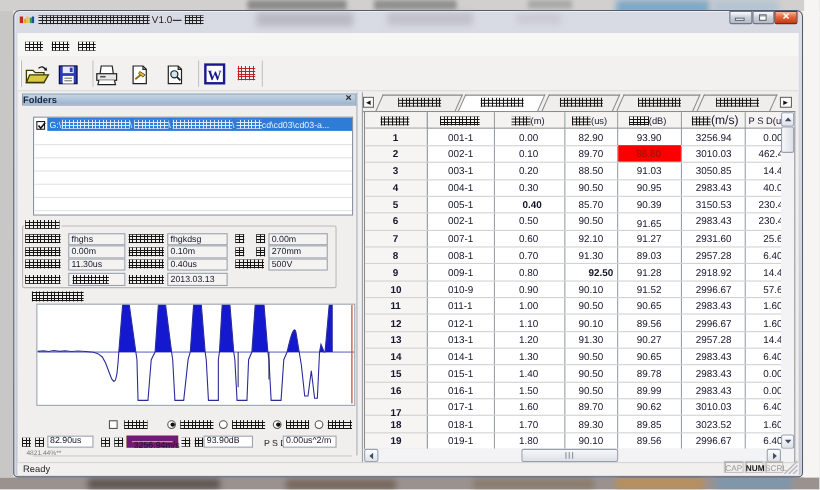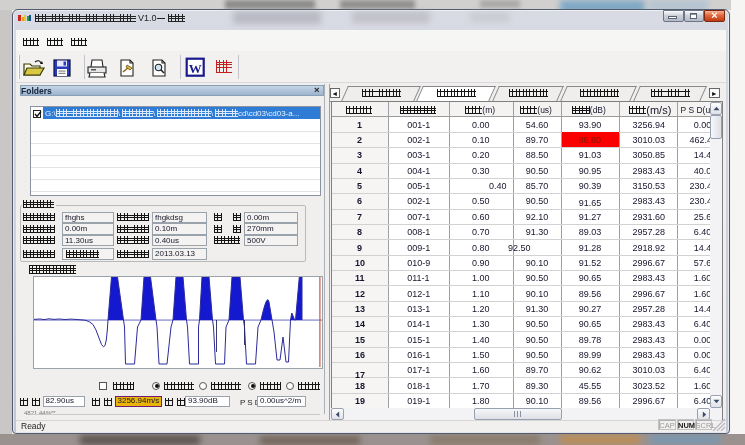--- a/index.html
+++ b/index.html
@@ -178,21 +178,21 @@
 <div class="a" style="left:248px;top:381.5px;width:8px;height:8px;background:#fff;border:1px solid #555;border-radius:50%"></div>
 <div class="a" style="left:250.5px;top:384.0px;width:4px;height:4px;background:#111;border-radius:50%"></div>
 <div class="z" style="left:259.5px;top:382px;width:21px;height:8px;--zc:#151515;opacity:1.0"></div>
 <div class="a" style="left:286px;top:381.5px;width:8px;height:8px;background:#fff;border:1px solid #555;border-radius:50%"></div>
 <div class="z" style="left:297.5px;top:382px;width:22px;height:8px;--zc:#151515;opacity:1.0"></div>
 <div class="z" style="left:20px;top:398px;width:8px;height:8px;--zc:#151515;opacity:1.0"></div>
 <div class="z" style="left:32px;top:398px;width:8px;height:8px;--zc:#151515;opacity:1.0"></div>
 <div class="a" style="left:42.5px;top:396px;width:42px;height:10.5px;background:#fff;border:1px solid #9aa2ac;color:#17172b;font-size:8px;line-height:8.5px;padding-left:2px;white-space:nowrap">82.90us</div>
 <div class="z" style="left:92px;top:398px;width:8px;height:8px;--zc:#151515;opacity:1.0"></div>
 <div class="z" style="left:104px;top:398px;width:8px;height:8px;--zc:#151515;opacity:1.0"></div>
-<div class="a" style="left:114.5px;top:396px;width:47px;height:10.5px;background:#eab308;border:1px solid #701a75;color:#17172b;font-size:8px;line-height:8.5px;padding-left:2px;white-space:nowrap">3256.94m/s</div>
+<div class="a" style="left:114.5px;top:396px;width:47px;height:10.5px;background:#eab308;border:5px solid #701a75;color:#17172b;font-size:8px;line-height:8.5px;padding-left:2px;white-space:nowrap">3256.94m/s</div>
 <div class="z" style="left:165px;top:398px;width:8px;height:8px;--zc:#151515;opacity:1.0"></div>
 <div class="z" style="left:177px;top:398px;width:8px;height:8px;--zc:#151515;opacity:1.0"></div>
 <div class="a" style="left:185px;top:396px;width:45px;height:10.5px;background:#fff;border:1px solid #9aa2ac;color:#17172b;font-size:8px;line-height:8.5px;padding-left:2px;white-space:nowrap">93.90dB</div>
 <div class="t" style="left:240px;top:397.5px;font-size:8px;color:#222;letter-spacing:2px">PSD</div>
 <div class="a" style="left:257px;top:396px;width:49px;height:10.5px;background:#fff;border:1px solid #9aa2ac;color:#17172b;font-size:8px;line-height:8.5px;padding-left:2px;white-space:nowrap">0.00us^2/m</div>
 <div class="t" style="left:24px;top:408px;font-size:6px;color:#777">4821.44%**</div>
 <div class="a" style="left:30px;top:413.5px;width:290px;height:1px;background:#c9c9c9"></div>
 <div class="a" style="left:323.5px;top:84px;width:1px;height:330px;background:#aab0b8"></div>
 <div class="a" style="left:328.5px;top:84px;width:1px;height:336px;background:#9aa0a8"></div>
 <div class="a" style="left:329.5px;top:84px;width:393px;height:17px;background:#f0efee"></div>
@@ -228,21 +228,21 @@
 <div class="a" style="left:512.5px;top:102px;width:1px;height:306px;background:#9aa0a6"></div>
 <div class="a" style="left:560.5px;top:102px;width:1px;height:306px;background:#9aa0a6"></div>
 <div class="a" style="left:618.5px;top:102px;width:1px;height:306px;background:#9aa0a6"></div>
 <div class="a" style="left:676.5px;top:102px;width:1px;height:306px;background:#9aa0a6"></div>
 <div class="a" style="left:331.5px;top:116.5px;width:56.0px;height:291px;background:#f6f5f4"></div>
 <div class="a" style="left:387.5px;top:102px;width:1px;height:306px;background:#9aa0a6"></div>
 <div class="a" style="left:331.5px;top:131.8px;width:390px;height:1px;background:#d2d2d2"></div>
 <div class="t" style="left:357.1px;top:119.7px;color:#15152c;font-weight:bold">1</div>
 <div class="t" style="left:407.2px;top:119.7px;color:#15152c;font-weight:normal">001-1</div>
 <div class="t" style="left:471.9px;top:119.7px;color:#15152c;font-weight:normal">0.00</div>
-<div class="t" style="left:525.8px;top:119.7px;color:#15152c;font-weight:normal">54.60</div>
+<div class="t" style="left:525.8px;top:119.7px;color:#15152c;font-weight:normal">82.90</div>
 <div class="t" style="left:578.8px;top:119.7px;color:#15152c;font-weight:normal">93.90</div>
 <div class="t" style="left:632.5px;top:119.7px;color:#15152c;font-weight:normal">3256.94</div>
 <div class="t" style="left:693.8px;top:119.7px;color:#15152c;font-weight:normal">0.00</div>
 <div class="a" style="left:331.5px;top:147.2px;width:390px;height:1px;background:#d2d2d2"></div>
 <div class="t" style="left:357.1px;top:135.0px;color:#15152c;font-weight:bold">2</div>
 <div class="t" style="left:407.2px;top:135.0px;color:#15152c;font-weight:normal">002-1</div>
 <div class="t" style="left:471.9px;top:135.0px;color:#15152c;font-weight:normal">0.10</div>
 <div class="t" style="left:525.8px;top:135.0px;color:#15152c;font-weight:normal">89.70</div>
 <div class="a" style="left:561.5px;top:132.3px;width:57.0px;height:14.8px;background:#fb0000"></div>
 <div class="t" style="left:578.5px;top:135.0px;width:40px;color:#8b1500">86.80</div>
@@ -260,21 +260,21 @@
 <div class="t" style="left:357.1px;top:165.8px;color:#15152c;font-weight:bold">4</div>
 <div class="t" style="left:407.2px;top:165.8px;color:#15152c;font-weight:normal">004-1</div>
 <div class="t" style="left:471.9px;top:165.8px;color:#15152c;font-weight:normal">0.30</div>
 <div class="t" style="left:525.8px;top:165.8px;color:#15152c;font-weight:normal">90.50</div>
 <div class="t" style="left:578.8px;top:165.8px;color:#15152c;font-weight:normal">90.95</div>
 <div class="t" style="left:632.5px;top:165.8px;color:#15152c;font-weight:normal">2983.43</div>
 <div class="t" style="left:693.8px;top:165.8px;color:#15152c;font-weight:normal">40.0</div>
 <div class="a" style="left:331.5px;top:193.2px;width:390px;height:1px;background:#d2d2d2"></div>
 <div class="t" style="left:357.1px;top:181.1px;color:#15152c;font-weight:bold">5</div>
 <div class="t" style="left:407.2px;top:181.1px;color:#15152c;font-weight:normal">005-1</div>
-<div class="t" style="left:489px;top:181.1px;color:#15152c;font-weight:normal">0.40</div>
+<div class="t" style="left:475px;top:181.1px;color:#15152c;font-weight:bold">0.40</div>
 <div class="t" style="left:525.8px;top:181.1px;color:#15152c;font-weight:normal">85.70</div>
 <div class="t" style="left:578.8px;top:181.1px;color:#15152c;font-weight:normal">90.39</div>
 <div class="t" style="left:632.5px;top:181.1px;color:#15152c;font-weight:normal">3150.53</div>
 <div class="t" style="left:689.5px;top:181.1px;color:#15152c;font-weight:normal">230.4</div>
 <div class="a" style="left:331.5px;top:208.6px;width:390px;height:1px;background:#d2d2d2"></div>
 <div class="t" style="left:357.1px;top:196.4px;color:#15152c;font-weight:bold">6</div>
 <div class="t" style="left:407.2px;top:196.4px;color:#15152c;font-weight:normal">002-1</div>
 <div class="t" style="left:471.9px;top:196.4px;color:#15152c;font-weight:normal">0.50</div>
 <div class="t" style="left:525.8px;top:196.4px;color:#15152c;font-weight:normal">90.50</div>
 <div class="t" style="left:578.8px;top:198px;color:#15152c;font-weight:normal">91.65</div>
@@ -293,21 +293,21 @@
 <div class="t" style="left:407.2px;top:227.1px;color:#15152c;font-weight:normal">008-1</div>
 <div class="t" style="left:471.9px;top:227.1px;color:#15152c;font-weight:normal">0.70</div>
 <div class="t" style="left:525.8px;top:227.1px;color:#15152c;font-weight:normal">91.30</div>
 <div class="t" style="left:578.8px;top:227.1px;color:#15152c;font-weight:normal">89.03</div>
 <div class="t" style="left:632.5px;top:227.1px;color:#15152c;font-weight:normal">2957.28</div>
 <div class="t" style="left:693.8px;top:227.1px;color:#15152c;font-weight:normal">6.40</div>
 <div class="a" style="left:331.5px;top:254.7px;width:390px;height:1px;background:#d2d2d2"></div>
 <div class="t" style="left:357.1px;top:242.5px;color:#15152c;font-weight:bold">9</div>
 <div class="t" style="left:407.2px;top:242.5px;color:#15152c;font-weight:normal">009-1</div>
 <div class="t" style="left:471.9px;top:242.5px;color:#15152c;font-weight:normal">0.80</div>
-<div class="t" style="left:508px;top:242.5px;color:#15152c;font-weight:normal">92.50</div>
+<div class="t" style="left:535px;top:242.5px;color:#15152c;font-weight:bold">92.50</div>
 <div class="t" style="left:578.8px;top:242.5px;color:#15152c;font-weight:normal">91.28</div>
 <div class="t" style="left:632.5px;top:242.5px;color:#15152c;font-weight:normal">2918.92</div>
 <div class="t" style="left:693.8px;top:242.5px;color:#15152c;font-weight:normal">14.4</div>
 <div class="a" style="left:331.5px;top:270.0px;width:390px;height:1px;background:#d2d2d2"></div>
 <div class="t" style="left:354.9px;top:257.9px;color:#15152c;font-weight:bold">10</div>
 <div class="t" style="left:407.2px;top:257.9px;color:#15152c;font-weight:normal">010-9</div>
 <div class="t" style="left:471.9px;top:257.9px;color:#15152c;font-weight:normal">0.90</div>
 <div class="t" style="left:525.8px;top:257.9px;color:#15152c;font-weight:normal">90.10</div>
 <div class="t" style="left:578.8px;top:257.9px;color:#15152c;font-weight:normal">91.52</div>
 <div class="t" style="left:632.5px;top:257.9px;color:#15152c;font-weight:normal">2996.67</div>
@@ -366,21 +366,21 @@
 <div class="t" style="left:471.9px;top:365.3px;color:#15152c;font-weight:normal">1.60</div>
 <div class="t" style="left:525.8px;top:365.3px;color:#15152c;font-weight:normal">89.70</div>
 <div class="t" style="left:578.8px;top:365.3px;color:#15152c;font-weight:normal">90.62</div>
 <div class="t" style="left:632.5px;top:365.3px;color:#15152c;font-weight:normal">3010.03</div>
 <div class="t" style="left:693.8px;top:365.3px;color:#15152c;font-weight:normal">6.40</div>
 <div class="a" style="left:331.5px;top:392.8px;width:390px;height:1px;background:#d2d2d2"></div>
 <div class="t" style="left:354.9px;top:380.6px;color:#15152c;font-weight:bold">18</div>
 <div class="t" style="left:407.2px;top:380.6px;color:#15152c;font-weight:normal">018-1</div>
 <div class="t" style="left:471.9px;top:380.6px;color:#15152c;font-weight:normal">1.70</div>
 <div class="t" style="left:525.8px;top:380.6px;color:#15152c;font-weight:normal">89.30</div>
-<div class="t" style="left:578.8px;top:380.6px;color:#15152c;font-weight:normal">45.55</div>
+<div class="t" style="left:578.8px;top:380.6px;color:#15152c;font-weight:normal">89.85</div>
 <div class="t" style="left:632.5px;top:380.6px;color:#15152c;font-weight:normal">3023.52</div>
 <div class="t" style="left:693.8px;top:380.6px;color:#15152c;font-weight:normal">1.60</div>
 <div class="a" style="left:331.5px;top:408.1px;width:390px;height:1px;background:#d2d2d2"></div>
 <div class="t" style="left:354.9px;top:396.0px;color:#15152c;font-weight:bold">19</div>
 <div class="t" style="left:407.2px;top:396.0px;color:#15152c;font-weight:normal">019-1</div>
 <div class="t" style="left:471.9px;top:396.0px;color:#15152c;font-weight:normal">1.80</div>
 <div class="t" style="left:525.8px;top:396.0px;color:#15152c;font-weight:normal">90.10</div>
 <div class="t" style="left:578.8px;top:396.0px;color:#15152c;font-weight:normal">89.56</div>
 <div class="t" style="left:632.5px;top:396.0px;color:#15152c;font-weight:normal">2996.67</div>
 <div class="t" style="left:693.8px;top:396.0px;color:#15152c;font-weight:normal">6.40</div>

